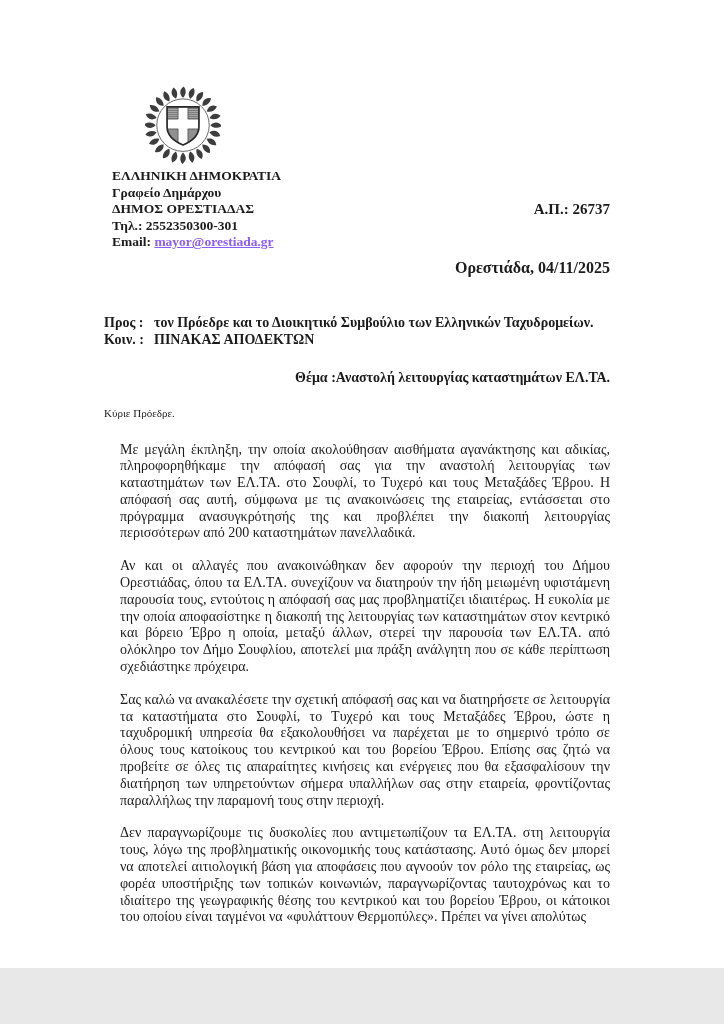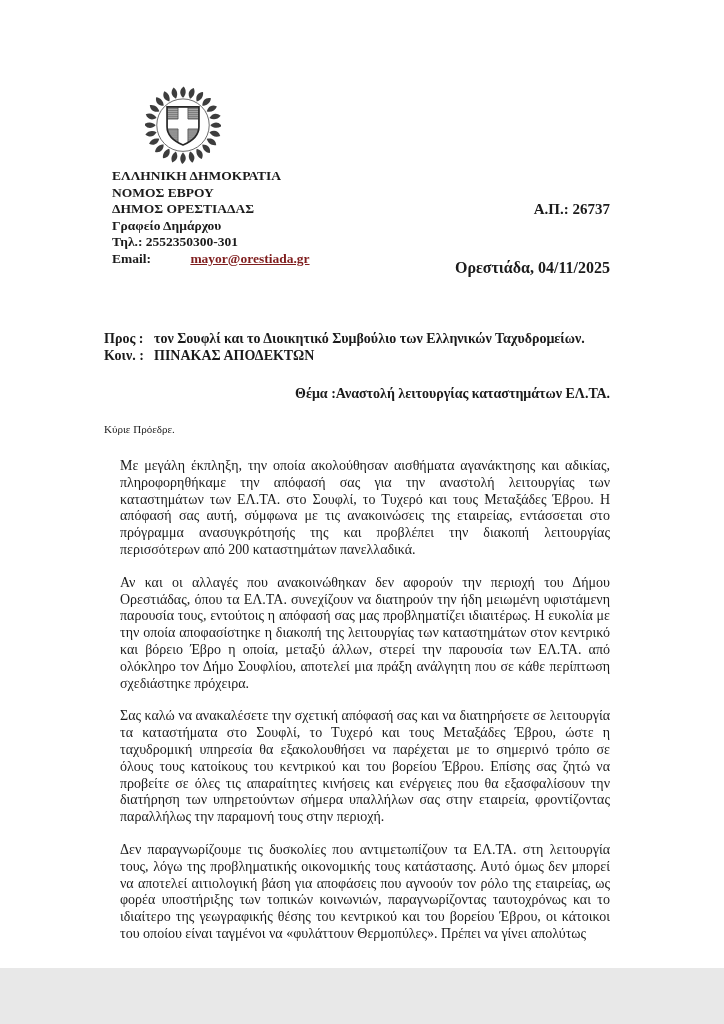--- a/index.html
+++ b/index.html
@@ -11,21 +11,21 @@
     background:#ffffff;
     color:#1b1b1b;
     font-family:"Liberation Serif","DejaVu Serif",serif;
     padding:0 114px 0 104px;
     overflow:hidden;
   }
   .header { position:relative; padding-left:8px; }
   .emblem { margin:84px 0 4px 33px; width:76px; height:80px; }
   .agency { position:relative; font-weight:700; font-size:13.5px; line-height:16.5px; }
   .agency .line { white-space:nowrap; }
-  .email-line a { color:#7f1d1d; text-decoration:underline; font-weight:700;margin-left:36px; }
+  .email-line a { color:#8b5cf6; text-decoration:underline; font-weight:700; }
   .protocol { position:absolute; right:0; top:33px; font-weight:700; font-size:15px; }
   .place-date { position:absolute; right:0; top:92px; font-weight:700; font-size:16px; }
   .to-block { margin-top:63px; font-weight:700; font-size:14px; line-height:17px; }
   .lbl { display:inline-block; min-width:50px; }
   .subject { margin-top:21px; font-weight:700; font-size:14px; line-height:17px;text-align:right; }
   .salutation { margin-top:19px; font-size:11px; line-height:17px; }
   .body-text p {
     margin-top:16px;
     font-size:14px; line-height:16.8px;
     text-align:justify;
@@ -82,37 +82,36 @@
         <path d="M29,30 H71 V56 C71,68 62,75 50,80 C38,75 29,68 29,56 Z" fill="url(#hatch)"></path>
         <g clip-path="url(#shieldClip)">
           <path d="M43.5,30 H56.5 V46 H71 V59 H56.5 V82 H43.5 V59 H29 V46 H43.5 Z" fill="#ffffff" stroke="#4a4a4a" stroke-width="1"></path>
         </g>
         <path d="M29,30 H71 V56 C71,68 62,75 50,80 C38,75 29,68 29,56 Z" fill="none" stroke="#272727" stroke-width="2.2"></path>
       </svg>
     </div>
 
     <div class="agency">
       <div class="line">ΕΛΛΗΝΙΚΗ ΔΗΜΟΚΡΑΤΙΑ</div>
-      <div class="line">ΝΟΜΟΣ ΕΒΡΟΥ</div>
+      <div class="line">Γραφείο Δημάρχου</div>
       <div class="line">ΔΗΜΟΣ ΟΡΕΣΤΙΑΔΑΣ</div>
-      <div class="line">Γραφείο Δημάρχου</div>
       <div class="line">Τηλ.: 2552350300-301</div>
       <div class="line email-line">
         <span>Email:</span>
         <a href="#">mayor@orestiada.gr</a>
       </div>
       <div class="protocol">Α.Π.: 26737</div>
       <div class="place-date">Ορεστιάδα, 04/11/2025</div>
     </div>
 
   </div>
 
   <div class="to-block">
     <div>
-      <span class="lbl">Προς :</span><span>τον Σουφλί και το Διοικητικό Συμβούλιο των Ελληνικών Ταχυδρομείων.</span>
+      <span class="lbl">Προς :</span><span>τον Πρόεδρε και το Διοικητικό Συμβούλιο των Ελληνικών Ταχυδρομείων.</span>
     </div>
     <div>
       <span class="lbl">Κοιν. :</span><span>ΠΙΝΑΚΑΣ ΑΠΟΔΕΚΤΩΝ</span>
     </div>
   </div>
 
   <div class="subject">
     <span class="lbl">Θέμα :</span><span>Αναστολή λειτουργίας καταστημάτων ΕΛ.ΤΑ.</span>
   </div>
 

